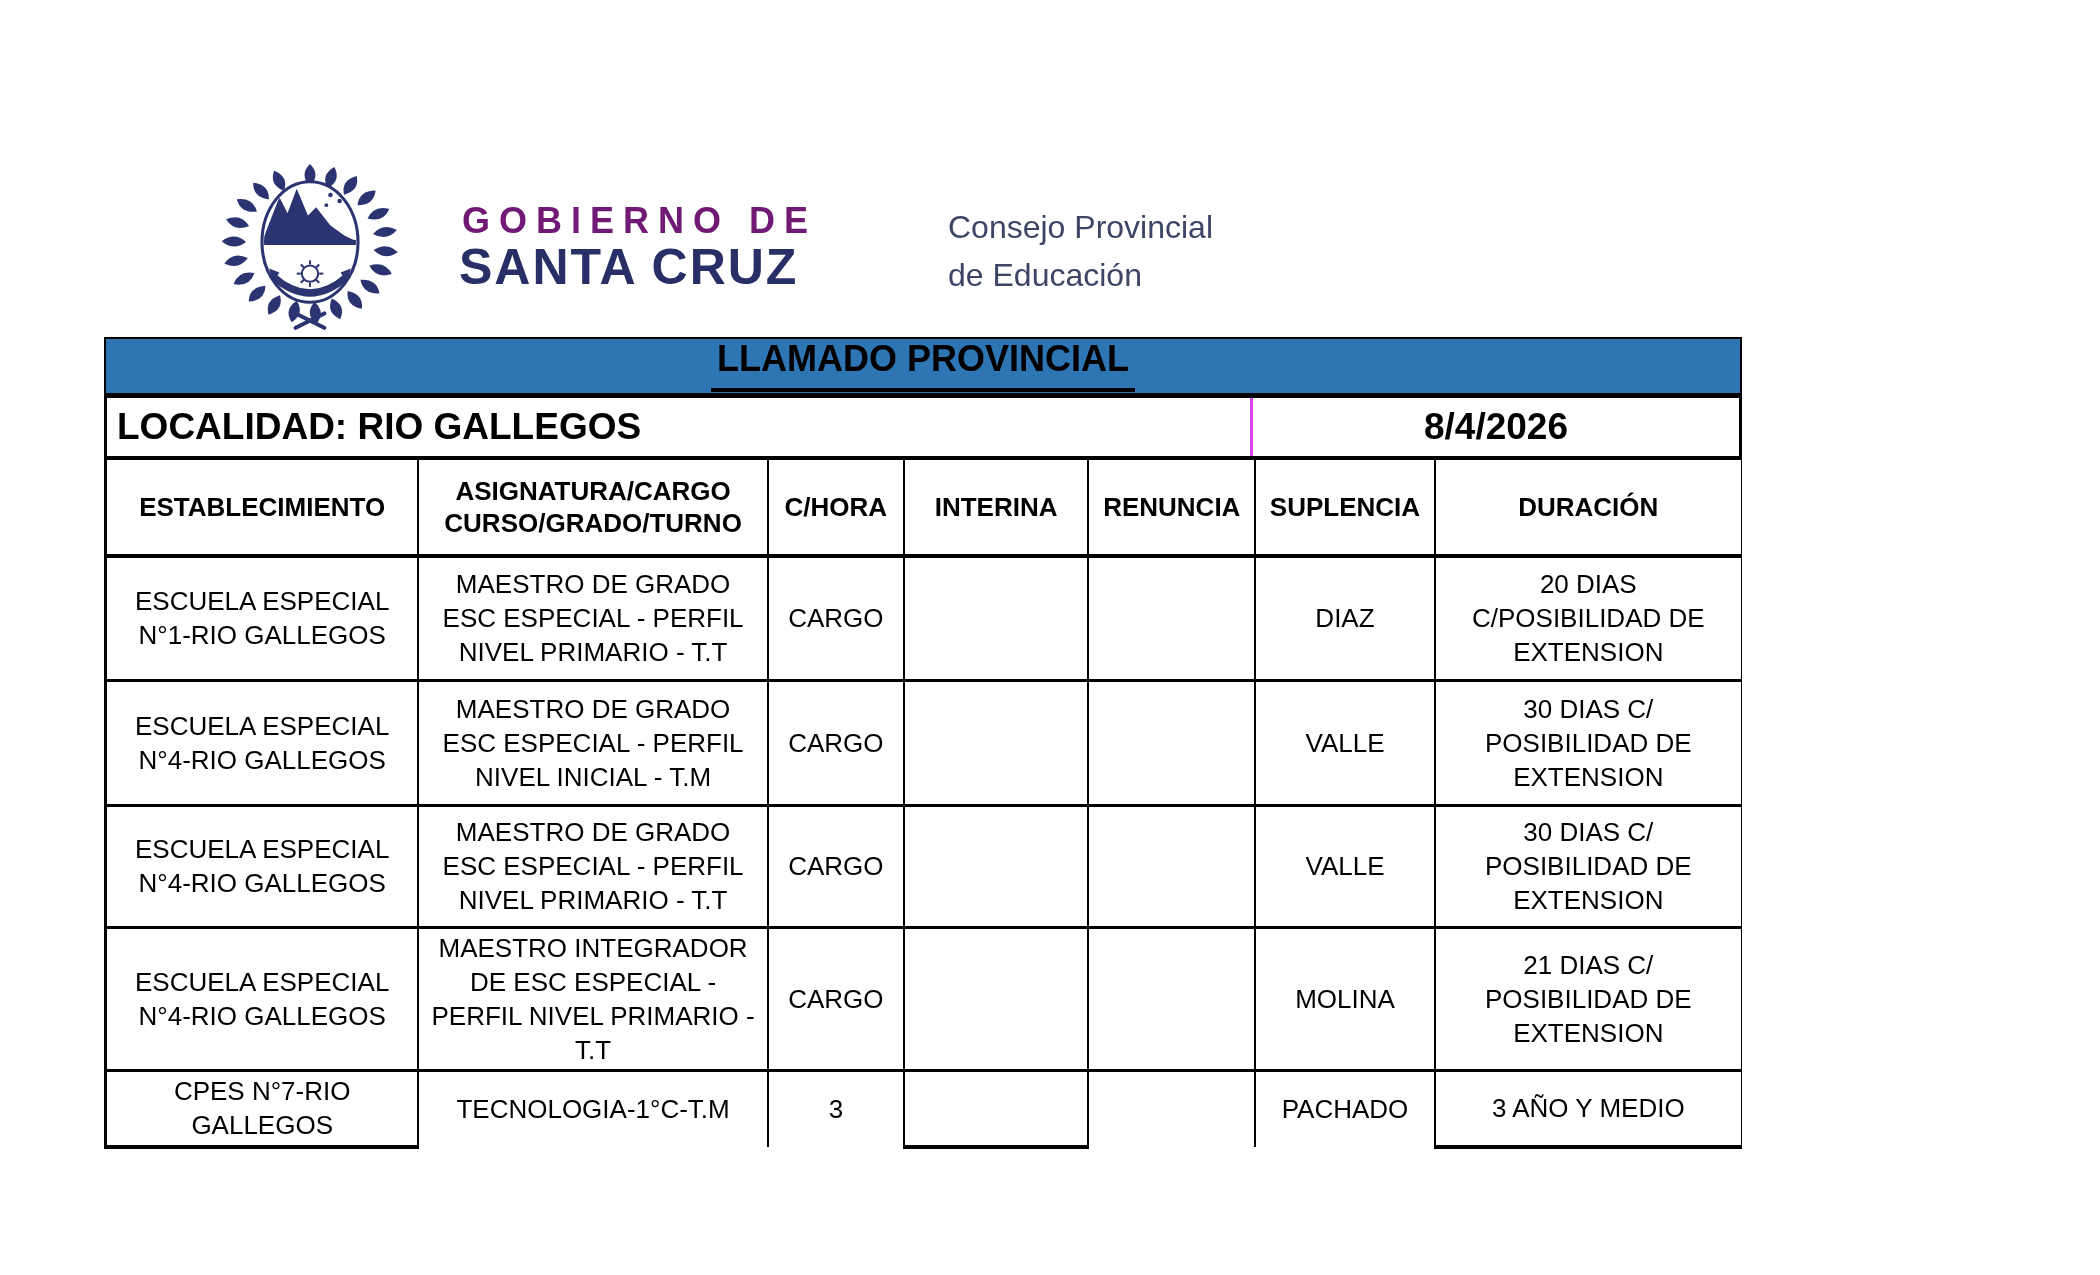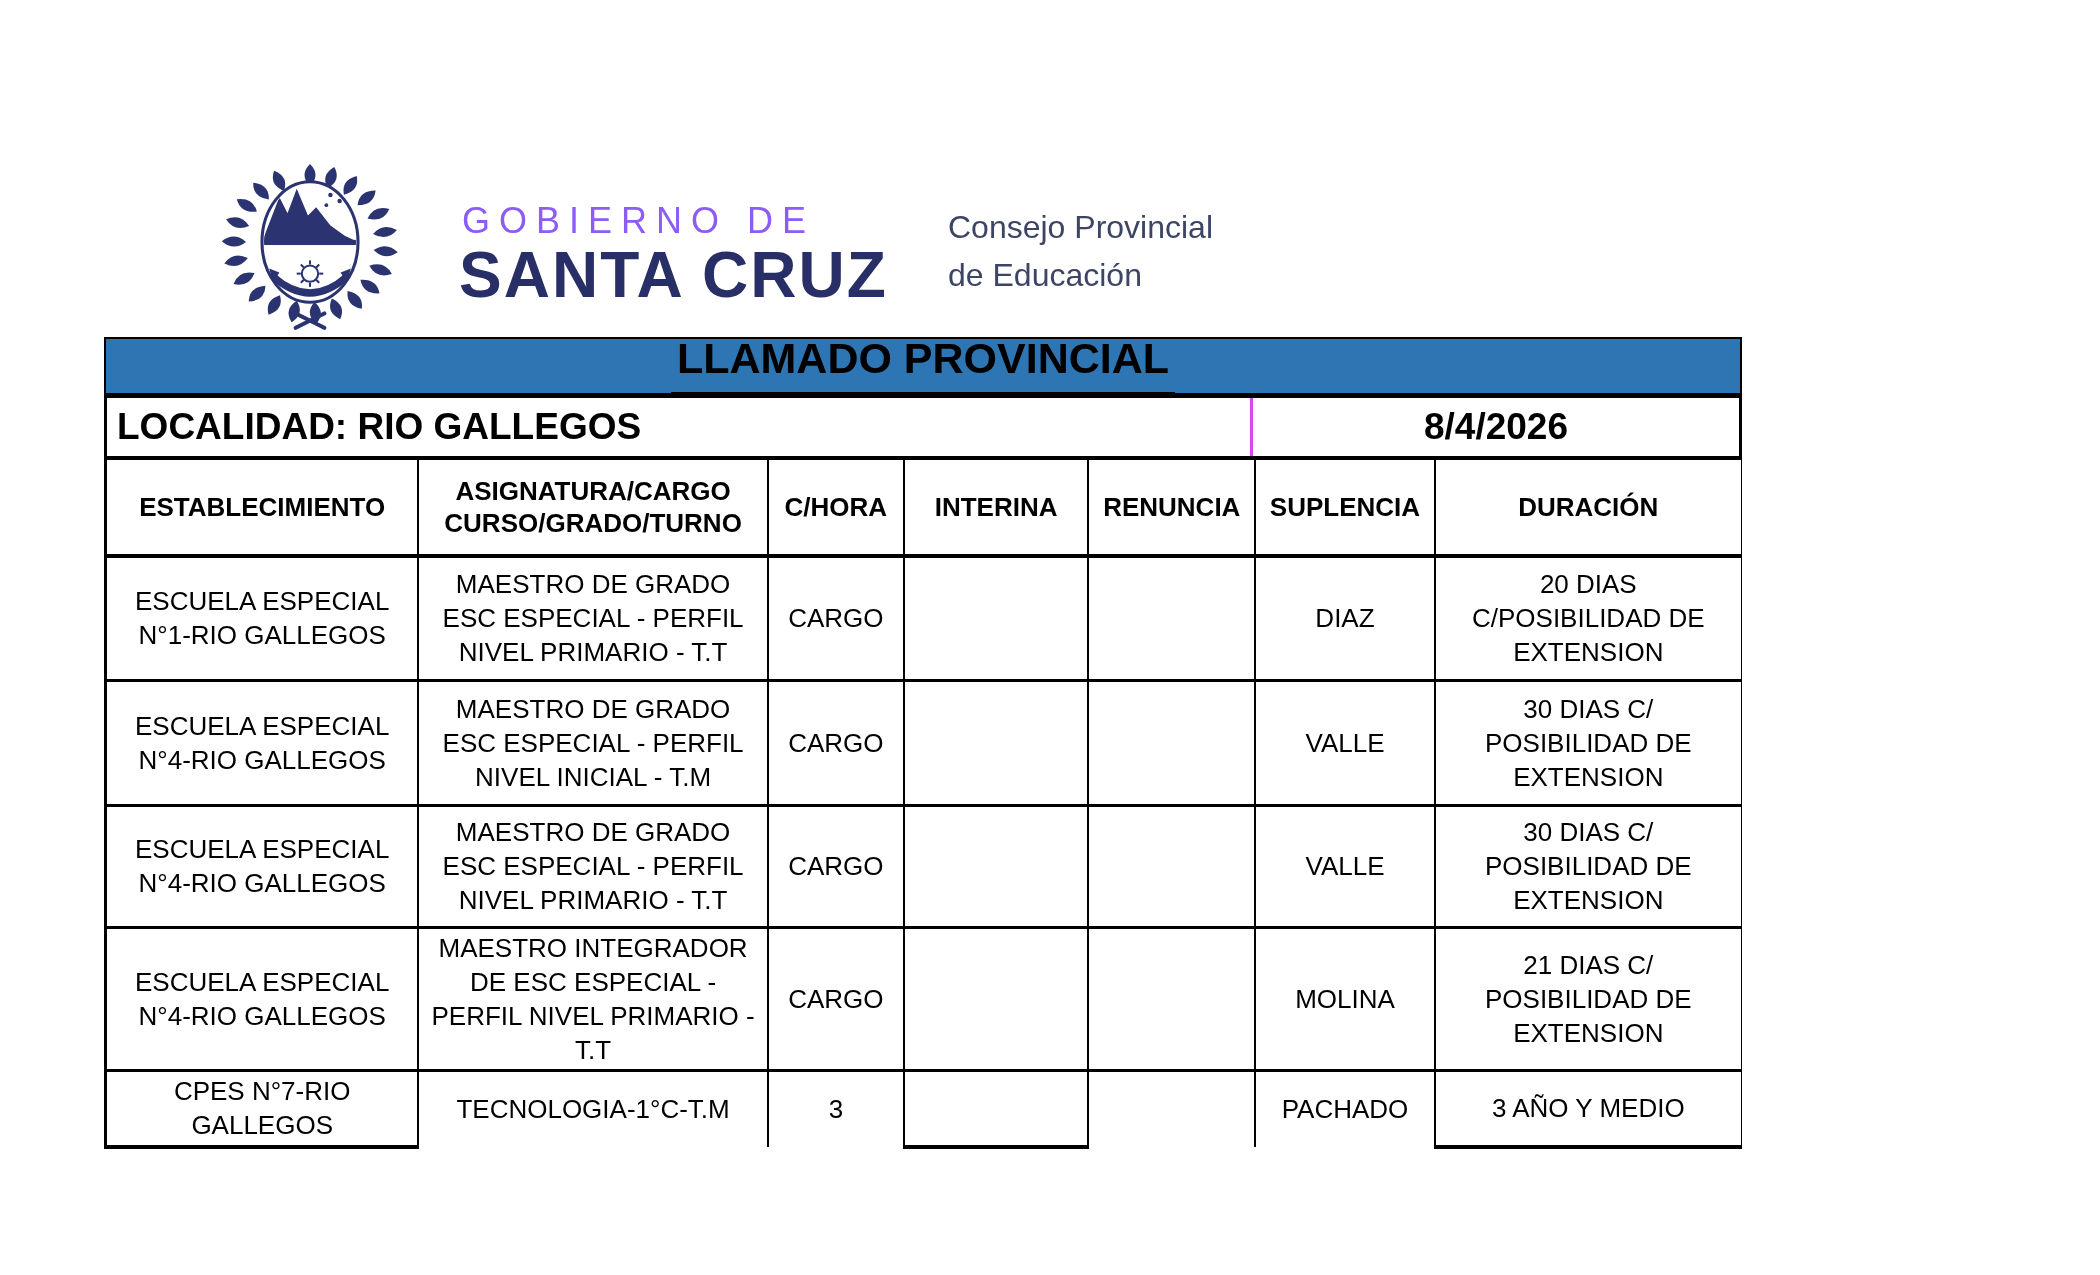--- a/index.html
+++ b/index.html
@@ -4,39 +4,39 @@
 <style>
   html,body{margin:0;padding:0;}
   body{
     width:2100px;height:1275px;background:#ffffff;position:relative;
     font-family:"Liberation Sans", sans-serif;overflow:hidden;color:#000;
   }
   
   .emblem{position:absolute;left:216px;top:158px;width:188px;height:172px;}
   .gobierno{
     position:absolute;left:462px;top:200px;font-size:36px;letter-spacing:9px;
-    color:#8b5cf6;font-weight:400;white-space:nowrap;
+    color:#701a75;font-weight:700;white-space:nowrap;
   }
   .santacruz{
-    position:absolute;left:459px;top:238px;font-size:64px;font-weight:bold;
+    position:absolute;left:459px;top:238px;font-size:50px;font-weight:bold;
     letter-spacing:2px;color:#272f66;white-space:nowrap;
   }
   .consejo{
     position:absolute;left:948px;top:203px;font-size:32px;line-height:48px;
     color:#3d4565;font-weight:500;white-space:pre-line;
   }
   
   .doc{position:absolute;left:104px;top:337px;width:1638px;box-sizing:border-box;}
   .banner{
     box-sizing:border-box;height:61px;background:#2e75b3;
     border:2px solid #000;border-bottom:5px solid #000;
     display:flex;align-items:center;justify-content:center;
   }
   .banner-title{
-    font-size:43px;font-weight:bold;color:#000;line-height:1.05;
+    font-size:36px;font-weight:bold;color:#000;line-height:1.05;
     border-bottom:4px solid #000;padding:0 6px 10px 6px;white-space:nowrap;
   }
   .info{
     box-sizing:border-box;height:62px;display:flex;
     border-left:3px solid #000;border-right:3px solid #000;border-bottom:4px solid #000;
   }
   .info-left{
     flex:1;display:flex;align-items:center;padding-left:10px;
     font-size:37px;font-weight:bold;white-space:nowrap;
   }

